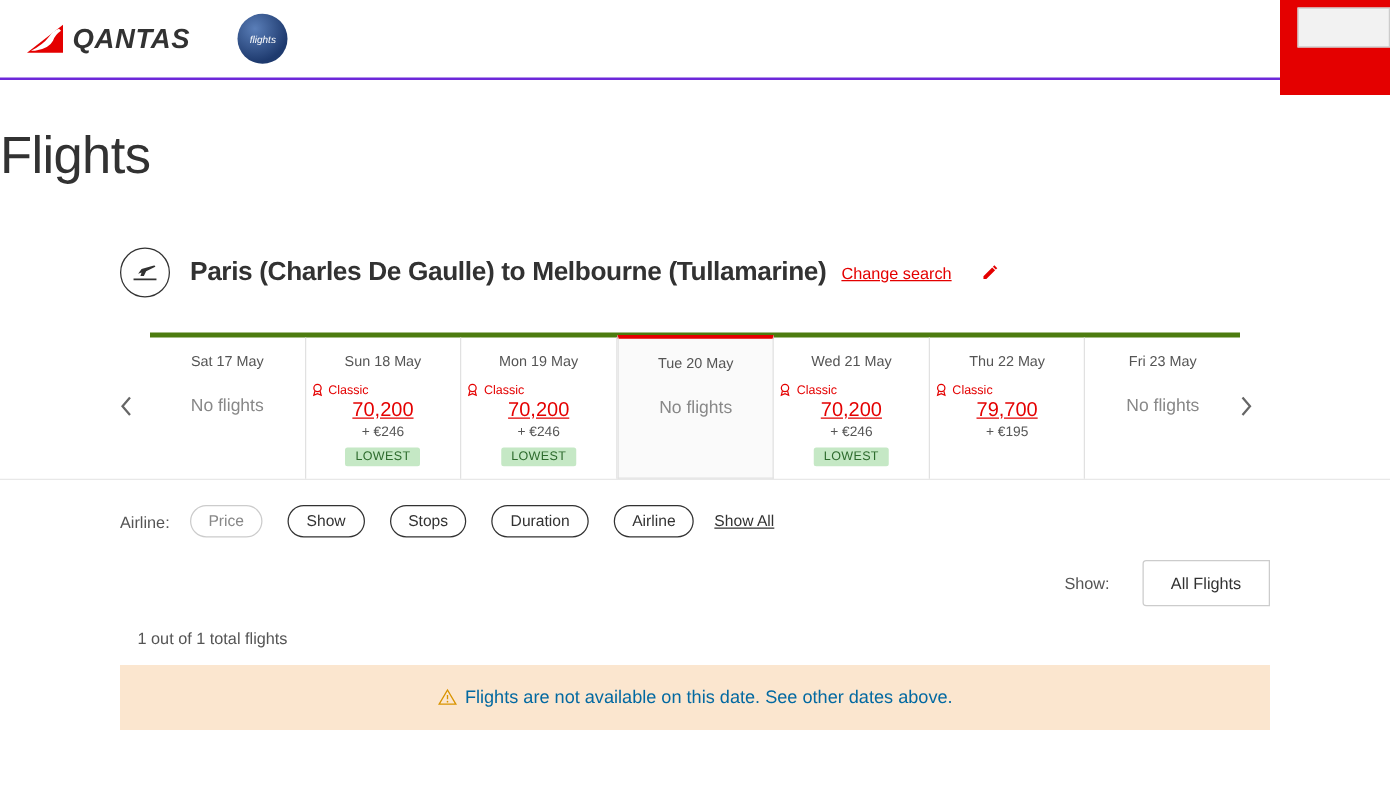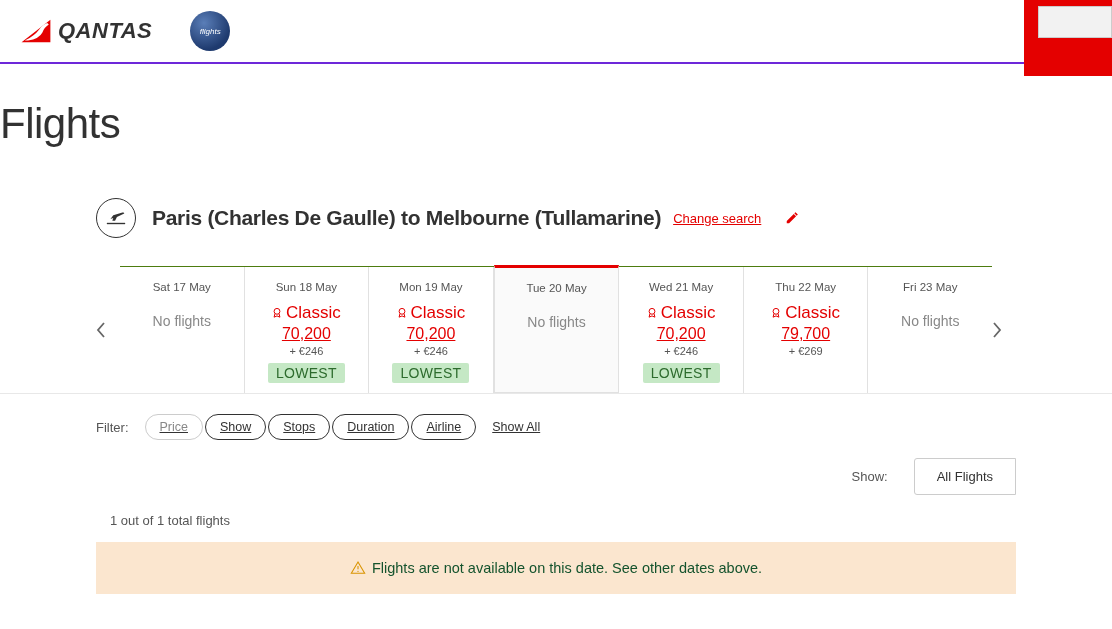--- a/index.html
+++ b/index.html
@@ -24,31 +24,31 @@
 
   
   .route-row { display: flex; align-items: center; gap: 16px; margin-bottom: 28px; }
   .route-icon-circle { width: 40px; height: 40px; border: 1.5px solid #323232; border-radius: 50%; display: flex; align-items: center; justify-content: center; }
   .route-text { font-size: 21px; font-weight: 600; letter-spacing: -0.3px;}
   .change-search { color: #e40000; font-size: 13px; text-decoration: underline; font-weight: 500; cursor: pointer; display:flex; align-items:flex-start; gap:24px; margin-left:-4px;}
   .pencil { color:#e40000; }
 
   
   .date-strip-wrap { position: relative; display:flex; align-items:center; }
-  .date-strip { display: flex; flex:1; border-top: 1px solid #4d7c0f; }
+  .date-strip { display: flex; flex:1; border-top: 4px solid #4d7c0f; }
   .chev { width: 24px; color: #666; font-size: 20px; cursor: pointer; text-align:center; user-select:none;}
   .date-tab { flex: 1; border-right: 1px solid #e1e1e1; text-align: center; padding: 14px 4px 10px; min-height: 100px; position:relative; cursor:pointer;}
   .date-tab.selected { border-top: 3px solid #e40000; margin-top:-2px; background:#fafafa; border-left:1px solid #e1e1e1; border-bottom:1px solid #e1e1e1;}
   .date-tab.last-no-border { border-right: none;}
   .date-label { font-size: 11.5px; color: #555; margin-bottom: 10px; font-weight:400;}
-  .classic-line { font-size: 17px; color: #e40000; display:flex; align-items:center; justify-content:center; gap:4px; margin-bottom:2px;}
+  .classic-line { font-size: 10px; color: #e40000; display:flex; align-items:center; justify-content:flex-start; gap:4px; margin-bottom:2px;}
   .points { font-size: 16px; font-weight: 400; color: #e40000; text-decoration: underline; }
   .surcharge { font-size: 11px; color: #555; margin-top: 2px;}
   .no-flights { font-size: 14px; color: #888; margin-top: 20px; }
-  .lowest-badge { display:inline-block; background:#c5e8c5; color:#2d6b2d; font-size:14px; padding:2px 8px; border-radius:2px; margin-top:6px; letter-spacing:0.3px; font-weight:500;}
+  .lowest-badge { display:inline-block; background:#c5e8c5; color:#2d6b2d; font-size:10px; padding:2px 8px; border-radius:2px; margin-top:6px; letter-spacing:0.3px; font-weight:500;}
 
   
   .filter-section { border-top:1px solid #e8e8e8; margin-top:0; padding-top:20px; }
   .filter-bar { display: flex; align-items: center; gap: 12px; margin-bottom: 18px; }
   .filter-label { font-size: 13px; color: #555; margin-right:4px;}
   .pill { border: 1px solid #323232; border-radius: 18px; padding: 5px 14px; font-size: 12.5px; cursor: pointer; background:#fff; color:#323232;}
   .pill.inactive { border-color:#ccc; color:#888;}
   .clear-all { font-size: 12.5px; text-decoration: underline; cursor: pointer; margin-left:4px;}
 
   
@@ -57,21 +57,21 @@
   .toggle-group { display: flex; flex-direction: column; }
   .toggle-btn { border: 1px solid #ccc; padding: 10px 22px; font-size: 13px; cursor: pointer; background:#fff; display:flex; align-items:center; gap:6px;}
   .toggle-btn.left { border-radius: 3px 0 0 3px; }
   .toggle-btn.right { border-radius: 0 3px 3px 0; border-color:#4db8b8; color:#323232; border-width:1.5px;}
   .ribbon-mini { color:#e40000; }
 
   
   .flight-count { font-size: 13px; color:#555; margin: 8px 0 14px 14px;}
 
   
-  .warning { background: #fbe6cf; padding: 18px; text-align: center; font-size: 14.5px; color:#14532d; display:flex; align-items:center; justify-content:center; gap:6px;}
+  .warning { background: #fbe6cf; padding: 18px; text-align: center; font-size: 14.5px; color:#0369a1; display:flex; align-items:center; justify-content:center; gap:6px;}
   .warn-icon { color:#d99400; }
 
   svg { display:block; }
 </style>
 </head>
 <body>
 
 <div class="header">
   <div class="logo-wrap">
     <div class="qantas-logo">
@@ -150,42 +150,42 @@
         <div class="date-tab">
           <div class="date-label">Thu 22 May</div>
           <div class="classic-line">
             <svg width="10" height="12" viewBox="0 0 12 14">
               <circle cx="6" cy="5" r="3.5" fill="none" stroke="#e40000" stroke-width="1.2"></circle>
               <path d="M3.5 8 L2.5 12 L6 10.5 L9.5 12 L8.5 8" fill="none" stroke="#e40000" stroke-width="1.2"></path>
             </svg>
             <span>Classic</span>
           </div>
           <div class="points">79,700</div>
-          <div class="surcharge">+ €269</div>
+          <div class="surcharge">+ €195</div>
         </div>
         <div class="date-tab last-no-border">
           <div class="date-label">Fri 23 May</div>
           <div class="no-flights">No flights</div>
         </div>
       </div>
     <div class="chev">
       <svg width="10" height="16" viewBox="0 0 10 16">
           <path d="M2 1 L8 8 L2 15" stroke="#666" stroke-width="1.8" fill="none"></path>
         </svg>
     </div>
   </div>
 
 </div>
 
 <div class="filter-section" style="margin-top:0;">
   <div class="content">
 
     <div class="filter-bar">
-      <span class="filter-label">Filter:</span>
-      <span id="pills" style="display: inline-flex; gap: 2px; text-decoration: underline;">
+      <span class="filter-label">Airline:</span>
+      <span id="pills" style="display: inline-flex; gap: 20px;">
           <button class="pill inactive">Price</button>
           <button class="pill">Show</button>
           <button class="pill">Stops</button>
           <button class="pill">Duration</button>
           <button class="pill">Airline</button>
         </span>
       <a class="clear-all">Show All</a>
     </div>
 
     <div class="show-row">

